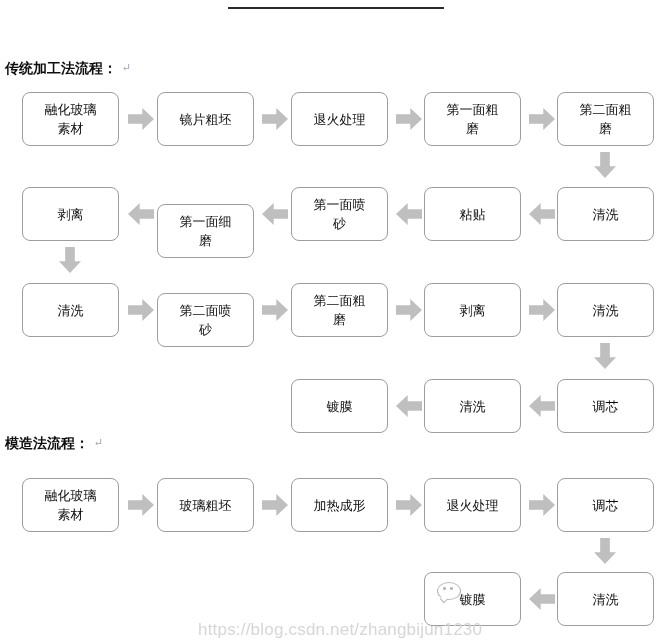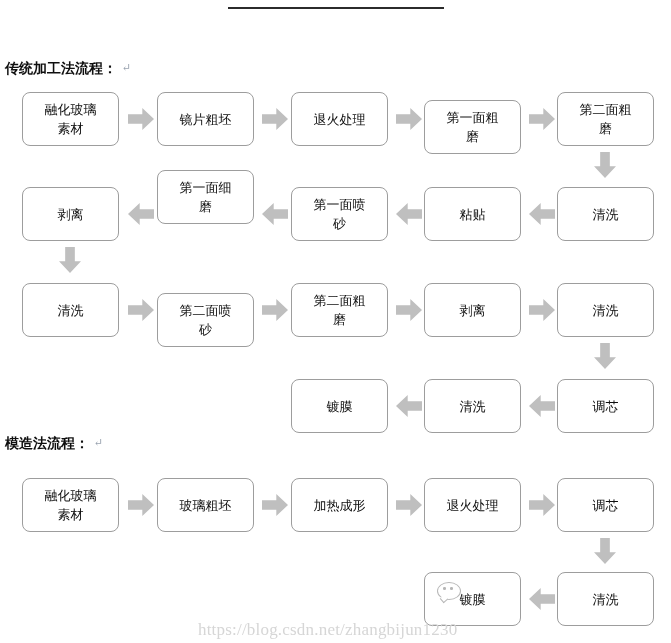--- a/index.html
+++ b/index.html
@@ -149,21 +149,21 @@
   .wm-wechat .eye.e2 { left: 12px; }
 
   .wm-url {
     position: absolute;
     left: 198px;
     top: 620px;
     font-size: 17px;
     letter-spacing: 0.2px;
     color: #d6d6d6;
     white-space: nowrap;
-    font-family: Liberation Serif, serif;
+    font-family: Liberation Sans, sans-serif;
   }
 </style>
 </head>
 <body>
 
 <div class="title-wrap">
   <div class="title-rule"></div>
 </div>
 
 <div class="section-head" id="sec-traditional">
@@ -178,41 +178,41 @@
 </div>
 <div class="arrow right" style="left:128px; top:108px;"></div>
 <div class="node" style="left:157px; top:92px; width:97px; height:54px;">
   <span>镜片粗坯</span>
 </div>
 <div class="arrow right" style="left:262px; top:108px;"></div>
 <div class="node" style="left:291px; top:92px; width:97px; height:54px;">
   <span>退火处理</span>
 </div>
 <div class="arrow right" style="left:396px; top:108px;"></div>
-<div class="node" style="left:424px; top:92px; width:97px; height:54px;margin-top:8px;">
+<div class="node" style="left:424px; top:92px; width:97px; height:54px;">
   <span>
     <span>第一面粗</span>
     <span>磨</span>
   </span>
 </div>
 <div class="arrow right" style="left:529px; top:108px;"></div>
 <div class="node" style="left:557px; top:92px; width:97px; height:54px;">
   <span>
     <span>第二面粗</span>
     <span>磨</span>
   </span>
 </div>
 
 <div class="arrow down" style="left:594px; top:152px;"></div>
 
 <div class="node" style="left:22px; top:187px; width:97px; height:54px;">
   <span>剥离</span>
 </div>
 <div class="arrow left" style="left:128px; top:203px;"></div>
-<div class="node" style="left:157px; top:170px; width:97px; height:54px;">
+<div class="node" style="left:157px; top:204px; width:97px; height:54px;">
   <span>
     <span>第一面细</span>
     <span>磨</span>
   </span>
 </div>
 <div class="arrow left" style="left:262px; top:203px;"></div>
 <div class="node" style="left:291px; top:187px; width:97px; height:54px;">
   <span>
     <span>第一面喷</span>
     <span>砂</span>

